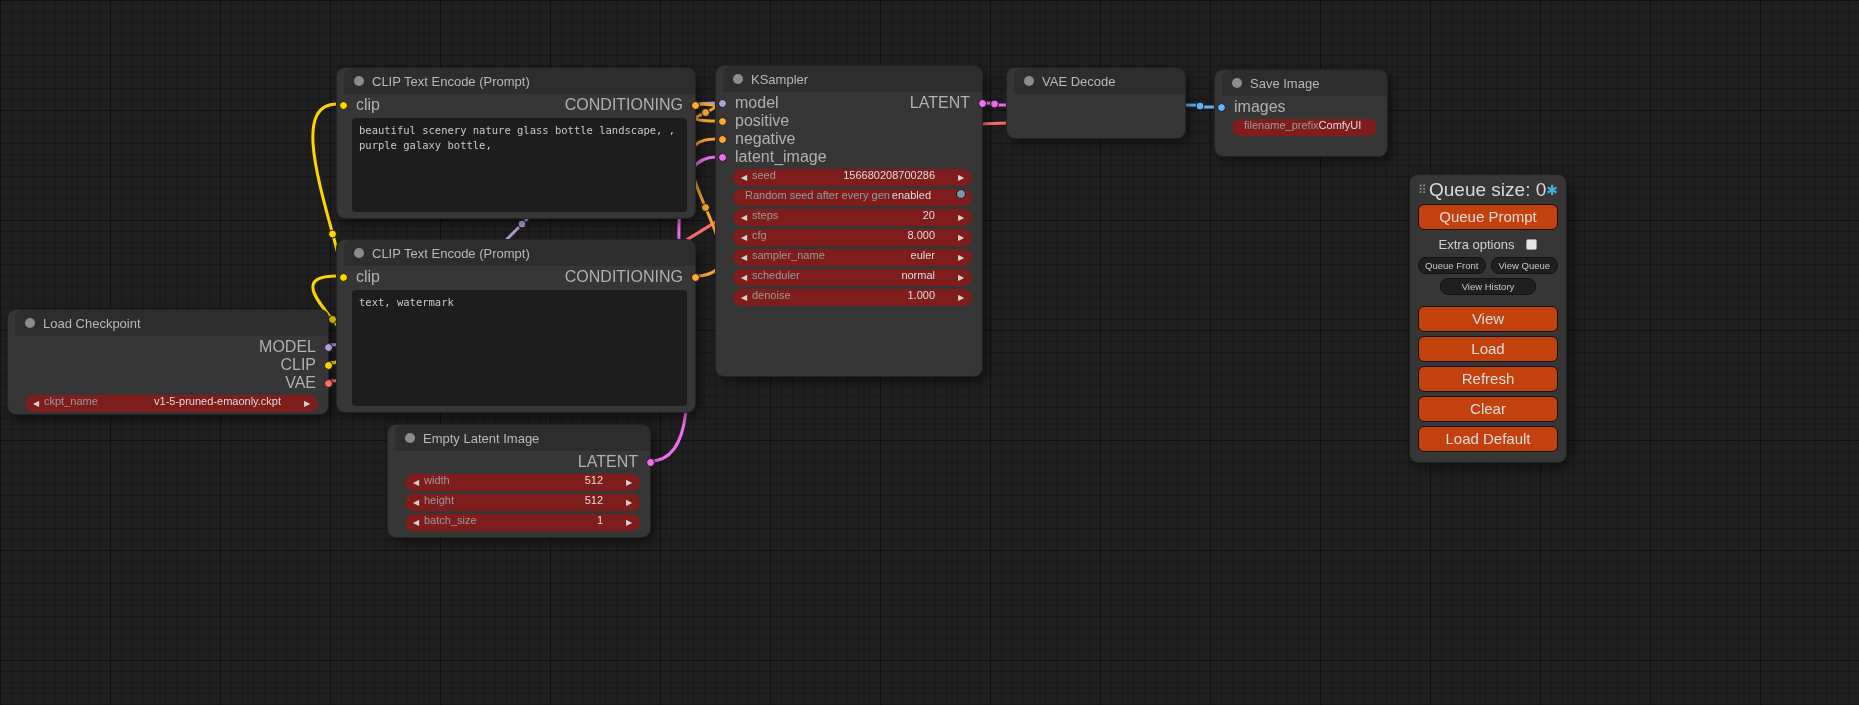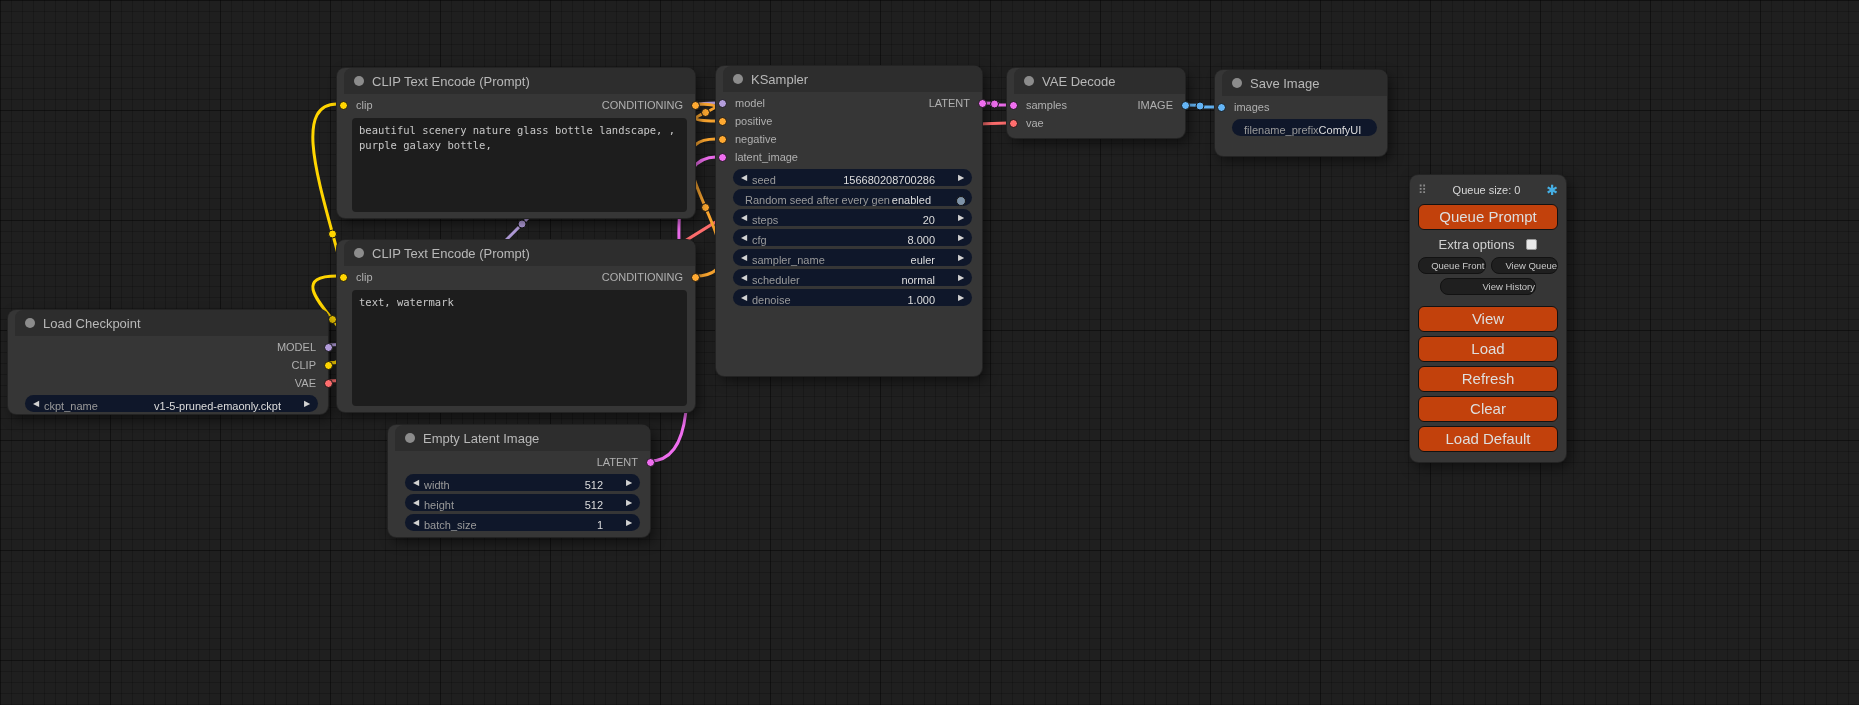--- a/index.html
+++ b/index.html
@@ -29,35 +29,35 @@
   .node-title {
     height:26px; background:#2d2d2d; border-radius:8px 8px 0 0;
     display:flex; align-items:center; gap:8px; padding:0 10px;
   }
   .collapse-dot { width:10px; height:10px; border-radius:50%; background:#8c8c8c; flex:0 0 auto; }
   .title-text { color:#b8b8b8; font-size:13px; white-space:nowrap; }
   .node-body { padding-top:2px; }
 
   .slot-row {
     position:relative; height:18px; display:flex; align-items:center;
-    padding:0 12px; font-size:11px; color:#b0b0b0;
+    padding:0 12px; font-size:16px; color:#b0b0b0;
   }
   .slot-label { white-space:nowrap; }
   .slot-label.right { margin-left:auto; }
   .slot-row.out-only { justify-content:flex-end; }
   .dot {
     position:absolute; top:50%; margin-top:-4.5px; width:9px; height:9px;
     border-radius:50%; border:1px solid #161616;
   }
   .dot.in { left:-5px; }
   .dot.out { right:-5px; }
 
   .widget {
-    height:17px; margin:3px 10px 0; background:#0f172a; border-radius:9px;
-    display:flex; align-items:flex-end; padding:0 5px;
+    height:17px; margin:3px 10px 0; background:#7f1d1d; border-radius:9px;
+    display:flex; align-items:flex-start; padding:0 5px;
     font-size:11px; color:#9a9a9a;
   }
   .arrow { font-size:8px; color:#d2d2d2; width:12px; text-align:center; line-height:17px; cursor:pointer; }
   .w-label { margin-left:2px; white-space:nowrap; }
   .w-value { margin-left:auto; margin-right:20px; color:#dddddd; white-space:nowrap; }
   .widget.no-arrows { padding:0 10px; }
   .toggle-dot { width:10px; height:10px; border-radius:50%; margin-left:5px; margin-right:-4px; border:1px solid #141414; flex:0 0 auto; }
 
   .prompt {
     display:block; margin:4px 8px; width:calc(100% - 16px);
@@ -79,34 +79,34 @@
   #save-image      { left:1215px;top:70px;  width:172px; height:86px;  }
 
   
   #queue-panel {
     position:absolute; left:1410px; top:175px; width:156px; z-index:3;
     background:#363636; border-radius:8px; padding:5px 8px 10px;
     box-shadow:0 0 0 1px #232323, 4px 5px 14px rgba(0,0,0,0.55);
   }
   .panel-header { display:flex; align-items:center; height:20px; }
   .drag-handle { color:#8a8a8a; font-size:12px; cursor:grab; }
-  .queue-size { flex:1; text-align:center; color:#d8d8d8; font-size:11px; }
+  .queue-size { flex:1; text-align:right; color:#d8d8d8; font-size:19px; }
   .gear { font-size:14px; line-height:1; cursor:pointer; }
   button { font-family:"Liberation Sans", sans-serif; cursor:pointer; }
   .btn-big {
     display:block; width:100%; background:#c2410c; border:1px solid #121212;
     border-radius:6px; color:#dedede; font-size:15px; padding:3px 0 4px;
     margin-top:4px; text-align:center;
   }
   .extra-row { display:flex; align-items:center; justify-content:center; gap:12px; margin-top:7px; color:#d0d0d0; font-size:13px; }
   .checkbox { width:11px; height:11px; background:#e8e8e8; border:1px solid #9a9a9a; border-radius:2px; cursor:pointer; }
   .small-row { display:flex; gap:5px; margin-top:5px; }
   .btn-small {
     flex:1; background:#1f1f1f; border:1px solid #121212; border-radius:8px;
-    color:#c8c8c8; font-size:9.5px; text-align:right; padding:2px 0;
+    color:#c8c8c8; font-size:9.5px; text-align:center; padding:2px 0;
   }
   .view-history { display:block; flex:none; width:96px; margin:4px auto 0; }
   .stack { margin-top:11px; }
 </style>
 </head>
 <body>
 
 <svg class="wires" width="1859" height="705">
   <path d="M 328 345 C 478 345, 566 103, 716 103" style="stroke: rgb(179, 157, 219);"></path>
   <path d="M 328 363 C 408 363, 257 104, 337 104" style="stroke: rgb(255, 213, 0);"></path>
@@ -284,32 +284,20 @@
       <span class="arrow">▶</span>
     </div>
   </div>
 </div>
 
 <div class="node" id="vae-decode">
   <div class="node-title">
     <span class="collapse-dot"></span>
     <span class="title-text">VAE Decode</span>
   </div>
-  <div class="node-body">
-    <div class="slot-row">
-      <span class="dot in" style="background: rgb(240, 110, 240);"></span>
-      <span class="slot-label">samples</span>
-      <span class="slot-label right">IMAGE</span>
-      <span class="dot out" style="background: rgb(100, 181, 246);"></span>
-    </div>
-    <div class="slot-row">
-      <span class="dot in" style="background: rgb(255, 110, 110);"></span>
-      <span class="slot-label">vae</span>
-    </div>
-  </div>
 </div>
 
 <div class="node" id="save-image">
   <div class="node-title">
     <span class="collapse-dot"></span>
     <span class="title-text">Save Image</span>
   </div>
   <div class="node-body">
     <div class="slot-row">
       <span class="dot in" style="background: rgb(100, 181, 246);"></span>

